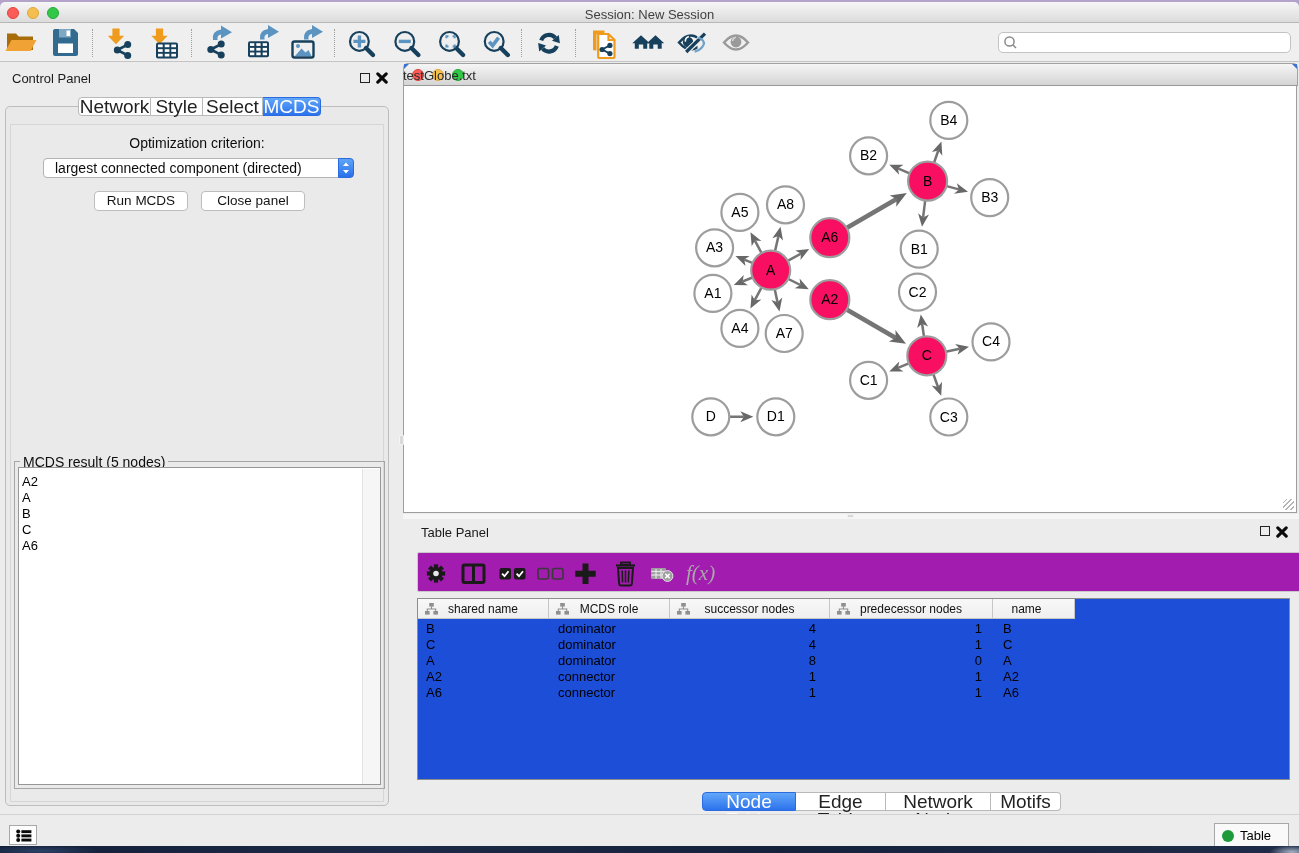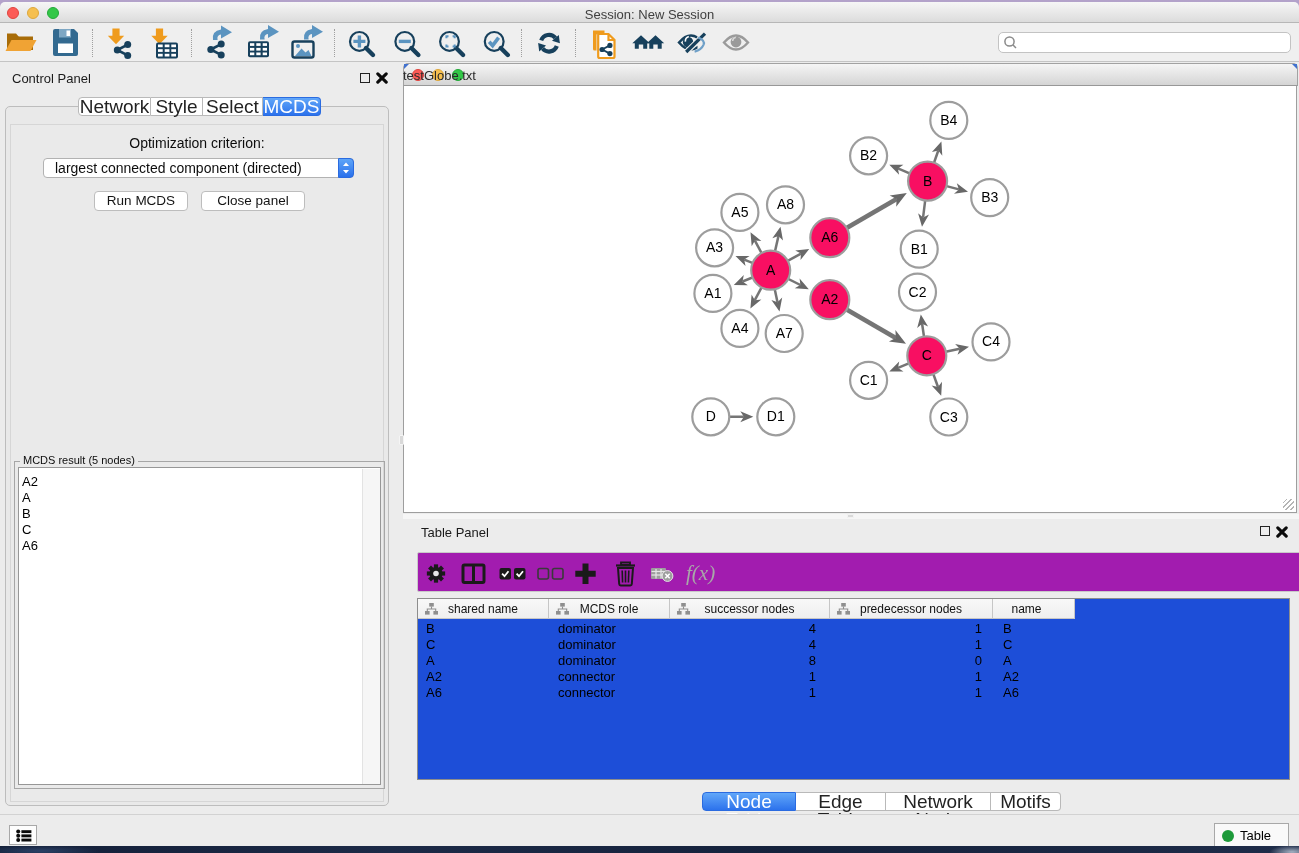--- a/index.html
+++ b/index.html
@@ -37,21 +37,21 @@
 .tab.last { border-radius:0 4px 4px 0; }
 .tab.sel { background:linear-gradient(#61a7f9,#2c72ec); color:#fff; border-color:#2a6be0; }
 #cp-tabs { left:78px; top:34px; }
 #opt-label { left:10px; top:72px; width:374px; text-align:center; font-size:14px; color:#0d0d0d; }
 #dropdown { left:43px; top:95px; width:311px; height:20px; background:#fff; border:1px solid #b2b2b2; border-radius:4px; font-size:14px; color:#0d0d0d; line-height:18px; padding-left:11px; }
 #dd-btn { left:338px; top:95px; width:16px; height:20px; background:linear-gradient(#5ea5f8,#2a70eb); border-radius:0 4px 4px 0; border:1px solid #2a6be0; }
 .btn { position:absolute; height:20px; background:#fff; border:1px solid #bdbdbd; border-radius:4px; font-size:13.5px; color:#141414; text-align:center; line-height:18px; }
 #btn-run { left:94px; top:128px; width:94px; }
 #btn-close { left:201px; top:128px; width:104px; }
 #fieldset { left:14px; top:398px; width:371px; height:328px; border:1px solid #a6a6a6; }
-#fs-legend { left:20px; top:391px; background:#eaeaea; padding:0 3px; font-size:11px; color:#0d0d0d; }
+#fs-legend { left:20px; top:391px; background:#eaeaea; padding:0 3px; font-size:14px; color:#0d0d0d; }
 #mcds-list { left:18px; top:404px; width:363px; height:318px; background:#fff; border:1px solid #979797; font-size:13px; color:#000; }
 #mcds-list .li { position:absolute; left:3px; }
 #mcds-scroll { left:343px; top:1px; width:18px; height:315px; background:#f6f6f6; border-left:1px solid #e3e3e3; }
 
 
 #netwin { left:403px; top:63px; width:895px; height:450px; }
 #net-titlebar { left:0; top:0; width:895px; height:23px; background:linear-gradient(#f5f5f5,#d5d5d5); border:1px solid #a2a2a2; border-bottom:1px solid #989898; border-radius:5px 5px 0 0; }
 #net-title { left:0; top:5px; width:1024px; text-align:left; font-size:13px; color:#2a2a2a; }
 #netwin .t1 { top:6px; left:9px; background:#fc5b57; border:0.5px solid #e0443e; }
 #netwin .t2 { top:6px; left:29px; background:#f5bf4f; border:0.5px solid #dea73b; }

